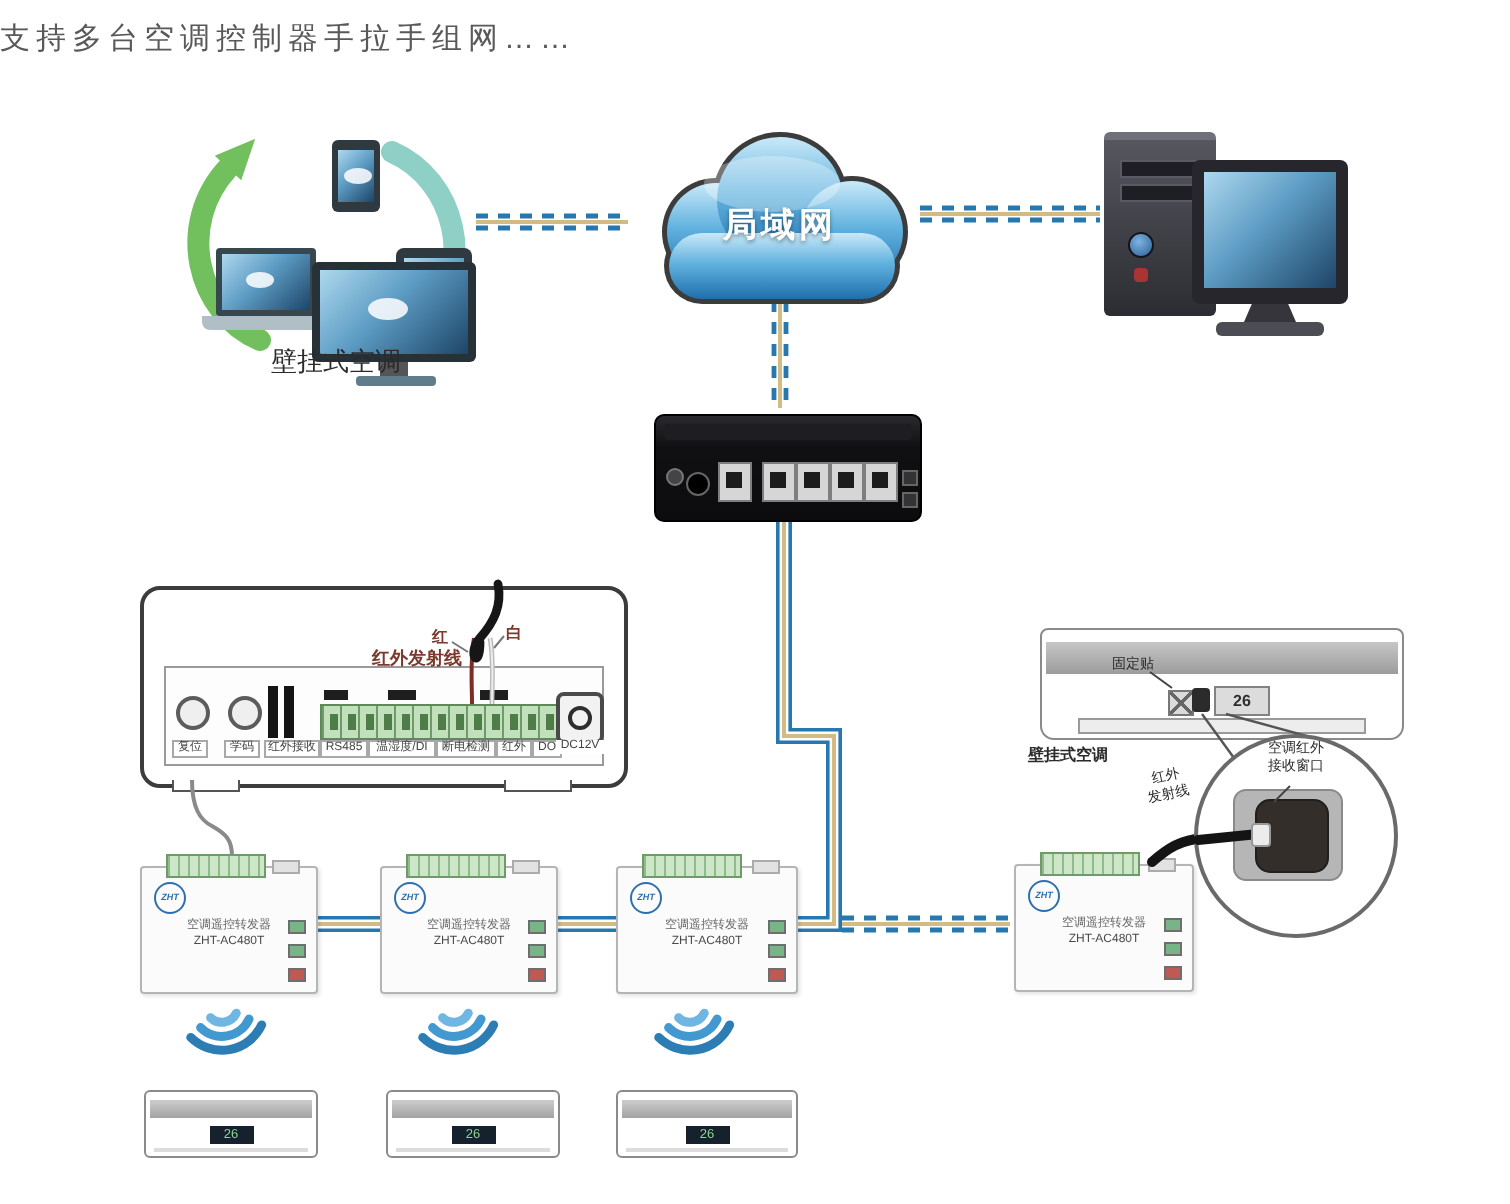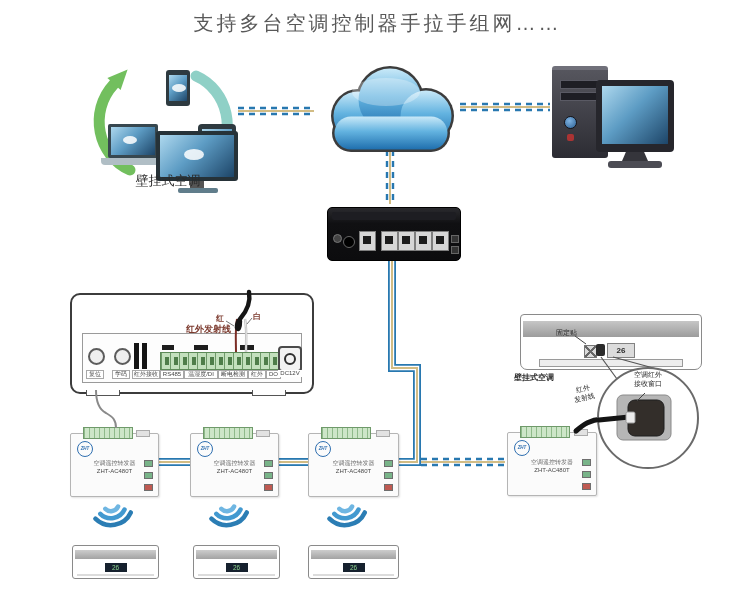--- a/index.html
+++ b/index.html
@@ -2,21 +2,21 @@
 <html><head>
 <meta charset="utf-8">
 <style>
   html,body{margin:0;padding:0;background:#fff;}
   body{font-family:"Liberation Sans","DejaVu Sans",sans-serif;color:#333;}
   #stage{position:relative;width:755px;height:602px;background:#fff;overflow:hidden;}
   svg.layer{position:absolute;left:0;top:0;pointer-events:none;}
   #bg-svg{z-index:1;} #fg-svg{z-index:3;}
   .dev{position:absolute;z-index:2;}
   .lbl{position:absolute;z-index:4;color:#2b2b2b;}
-  #title{top:10px;left:0;width:755px;text-align:center;font-size:20px;color:#595959;letter-spacing:3px;z-index:4;}
+  #title{top:10px;left:0;width:755px;text-align:left;font-size:15px;color:#595959;letter-spacing:3px;z-index:4;}
   .blue-screen{background:linear-gradient(135deg,#aed8ee 0%,#5d9cc4 45%,#1d4568 100%);}
   .cloud-dot{position:absolute;width:14px;height:8px;border-radius:50%;background:rgba(255,255,255,.85);}
   
   #router{left:327px;top:207px;width:132px;height:52px;background:linear-gradient(#2a2a2e,#101012 30%,#0c0c0e);border-radius:5px;border:1px solid #000;}
   #router .topline{position:absolute;left:4px;top:4px;right:4px;height:8px;background:#1d1d22;border-radius:2px;}
   .port{position:absolute;top:23px;width:15px;height:18px;background:#d6d6d6;border:1px solid #7e7e7e;}
   .port i{position:absolute;left:3px;top:4px;width:8px;height:8px;background:#1c1c1c;display:block;}
   
   #bigbox{left:70px;top:293px;width:240px;height:97px;border:2px solid #3c3c3c;border-radius:10px;background:#fff;}
   #bigbox .panel{position:absolute;left:10px;top:38px;width:218px;height:48px;border:1px solid #9a9a9a;background:#fdfdfd;}
@@ -138,20 +138,21 @@
         <rect x="16" y="56" width="118" height="38" rx="19"></rect>
       </g>
       <g fill="url(#cg)">
         <circle cx="42" cy="58" r="24.5"></circle>
           <circle cx="74" cy="42" r="31.5"></circle>
           <circle cx="110" cy="58" r="25.5"></circle>
         <rect x="18.5" y="58.5" width="113" height="33" rx="16.5"></rect>
       </g>
       <ellipse cx="70" cy="34" rx="34" ry="14" fill="#ffffff" opacity="0.3"></ellipse>
     </svg>
+    <div style="position:absolute;left:0;top:43px;width:100%;text-align:center;font-size:17px;font-weight:bold;color:#fff;text-shadow:0 1px 2px rgba(0,0,0,.4);letter-spacing:2px;">局域网</div>
   </div>
 
   <div class="dev" style="left:166px;top:70px;width:24px;height:36px;background:#2e3a40;border-radius:3px;">
     <div class="blue-screen" style="position:absolute;left:3px;top:5px;width:18px;height:26px;"></div>
     <div class="cloud-dot" style="left:6px;top:14px;"></div>
   </div>
   <div class="dev" style="left:108px;top:124px;width:50px;height:34px;background:#37474f;border-radius:2px;">
     <div class="blue-screen" style="position:absolute;left:3px;top:3px;width:44px;height:28px;"></div>
     <div class="cloud-dot" style="left:15px;top:12px;"></div>
   </div>

